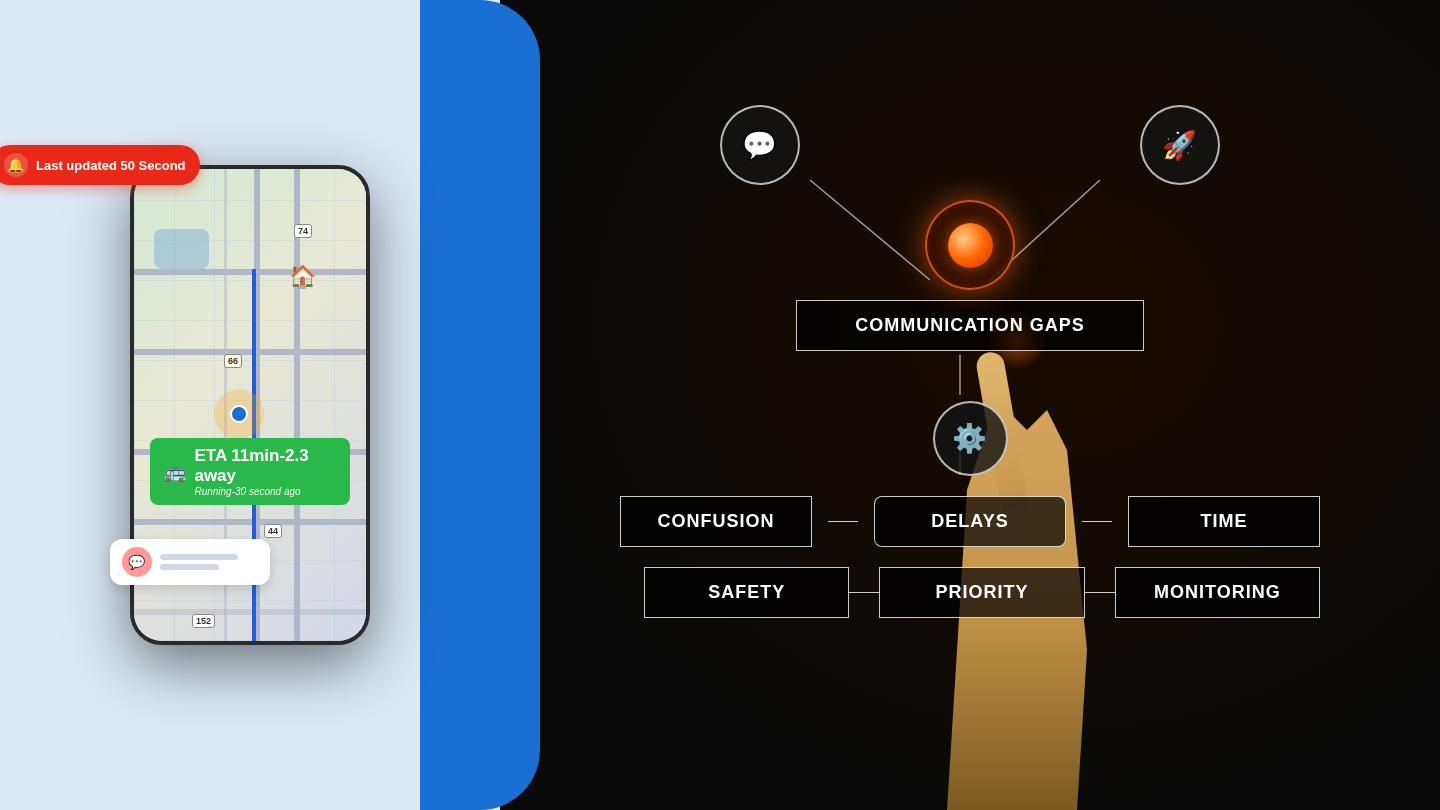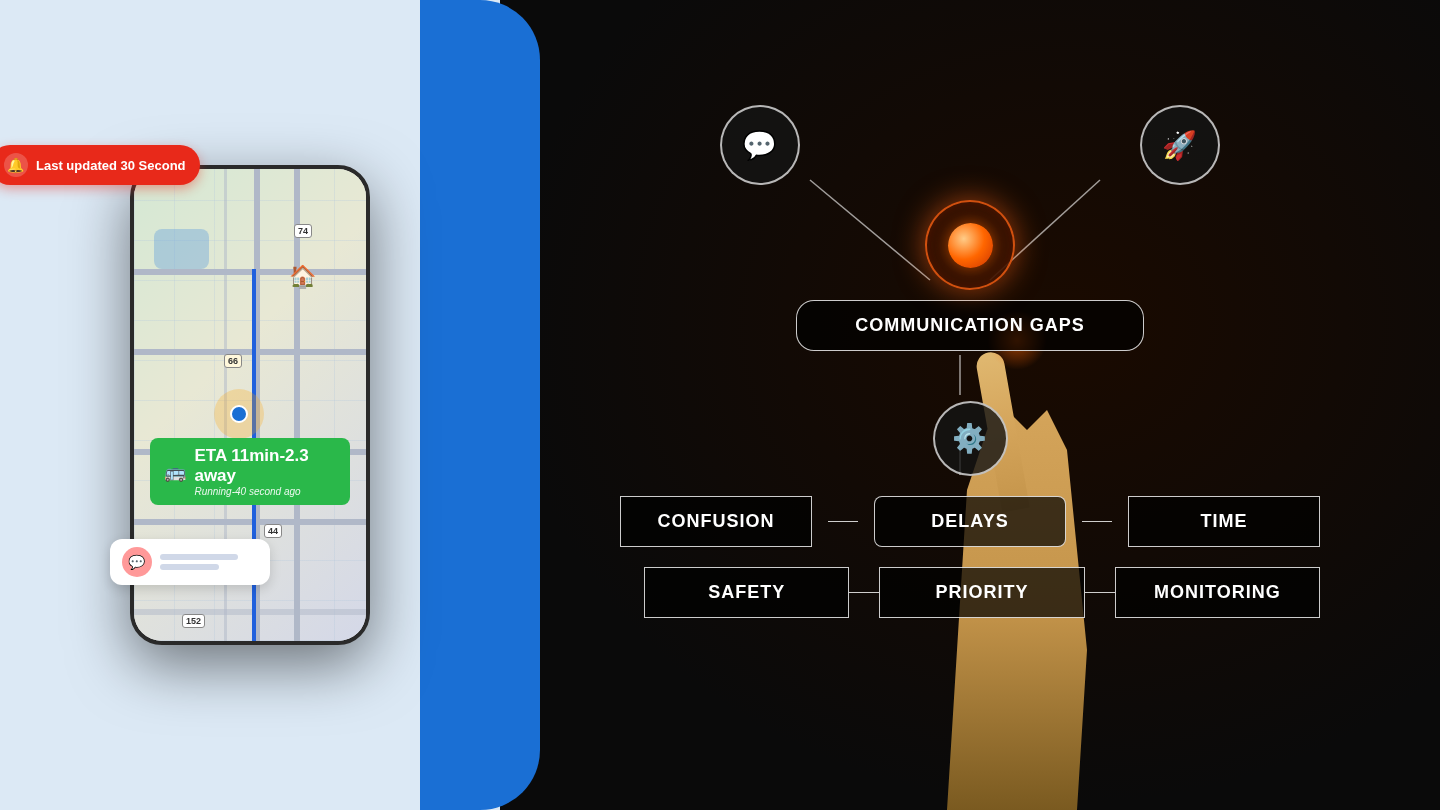--- a/index.html
+++ b/index.html
@@ -337,21 +337,20 @@
       align-items: center;
       justify-content: center;
       background: rgba(0,0,0,0.7);
       padding: 14px 24px;
     }
 
     .comm-gaps-box {
       text-align: center;
       width: 348px;
       margin: 0 auto 30px auto;
-      border-radius: 18px;
     }
 
     .connector-line {
       width: 30px;
       height: 1.5px;
       background: rgba(255,255,255,0.8);
       flex-shrink: 0;
     }
 
     
@@ -370,21 +369,21 @@
     }
   </style>
 </head>
 <body>
 
 <div class="left-panel">
   <div class="phone-wrapper">
 
     <div class="last-updated-badge">
       <div class="bell-icon-badge">🔔</div>
-      <span>Last updated 30 Second</span>
+      <span>Last updated 50 Second</span>
     </div>
 
     <div class="phone">
       <div class="phone-screen">
         <div class="map-bg">
 
           <div class="road-v" style="left: 120px;"></div>
           <div class="road-v" style="left: 160px;"></div>
           <div class="road-v" style="left: 90px; width: 3px; opacity:0.5;"></div>
           <div class="road-h" style="top: 100px;"></div>
@@ -398,32 +397,32 @@
           <div class="road-blue" style="left: 118px; top: 300px; height: 180px;"></div>
 
           <div class="location-dot"></div>
 
           <div class="map-marker">🏠</div>
 
           <div class="route-badge" style="top:55px; left:160px;">74</div>
           <div class="route-badge" style="top:185px; left:90px; background:#fff8dc;">66</div>
           <div class="route-badge" style="top:275px; left:58px; background:#fff8dc;">44</div>
           <div class="route-badge" style="top:355px; left:130px;">44</div>
-          <div class="route-badge" style="top:445px; left:48px;">152</div>
+          <div class="route-badge" style="top:445px; left:58px;">152</div>
 
           <div style="position:absolute; top:60px; left:20px; width:55px; height:40px; background:rgba(100,160,220,0.4); border-radius:8px;"></div>
         </div>
       </div>
     </div>
 
     <div class="eta-badge">
       <div class="bus-icon">🚌</div>
       <div>
         <div class="eta-text-main">ETA 11min-2.3 away</div>
-        <div class="eta-text-sub">Running-40 second ago</div>
+        <div class="eta-text-sub">Running-30 second ago</div>
       </div>
     </div>
 
     <div class="chat-bubble">
       <div class="chat-avatar">💬</div>
       <div class="chat-lines">
         <div class="chat-line"></div>
         <div class="chat-line"></div>
       </div>
     </div>

